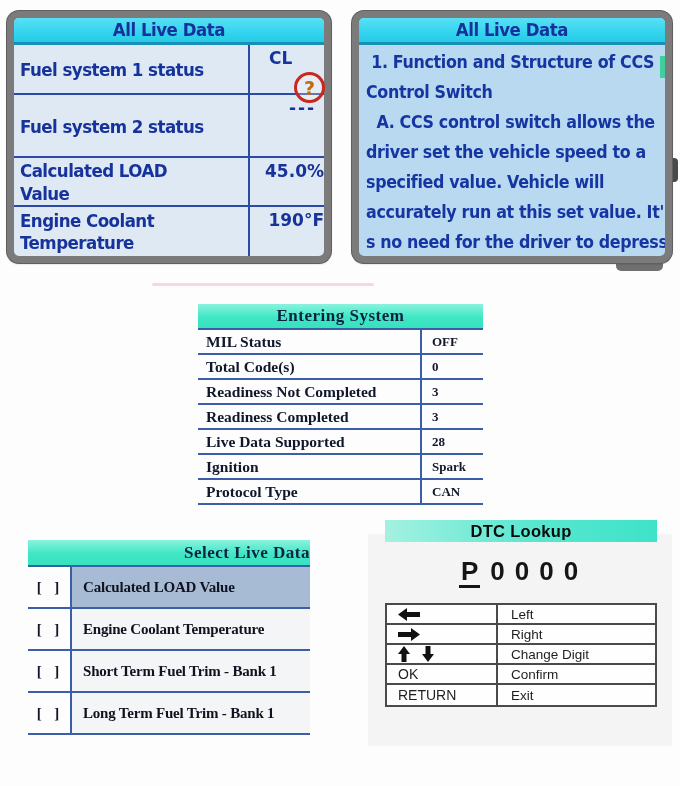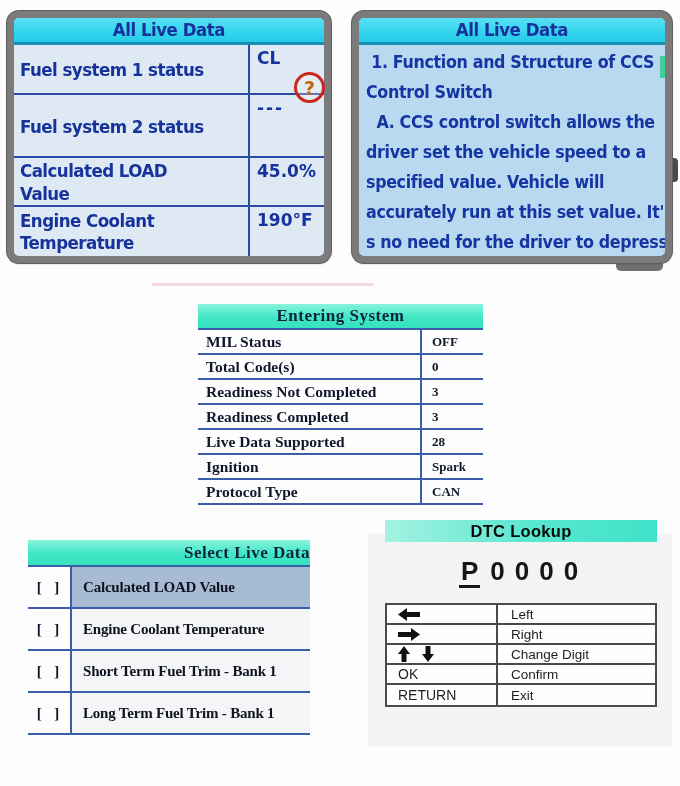--- a/index.html
+++ b/index.html
@@ -11,21 +11,21 @@
   .lcd-left  { left:7px;  top:11px; width:324px; height:252px; background:#dfe9f4; }
   .lcd-right { left:352px; top:11px; width:320px; height:252px; background:#b9d9f0; }
   .lcd-header { height:27px; background:linear-gradient(180deg,#58e0f5 0%, #2fd2ec 70%, #28cbe7 100%); border-bottom:3px solid #1691b5; color:#16319c; font-weight:bold; font-size:18px; line-height:24px; text-align:center; letter-spacing:-0.5px; }
   .lcd-header span { display:inline-block; transform:scaleX(0.92); }
 
   .lcd-rows { position:relative; height:211px; display:flex; flex-direction:column; }
   .lrow { display:flex; border-bottom:2px solid #2b4aa5; position:relative; }
   .lrow:last-child { border-bottom:none; }
   .lrow .lab { width:234px; display:flex; align-items:center; padding:2px 4px 0 6px; color:#16339c; font-weight:bold; font-size:18.5px; line-height:1.2; letter-spacing:-0.6px; }
   .lrow .lab span { display:inline-block; transform:scaleX(0.9); transform-origin:left center; }
-  .lrow .val { padding:3px 0 0 9px; color:#16339c; font-weight:bold; font-size:17px; }
+  .lrow .val { padding:3px 0 0 21px; color:#16339c; font-weight:bold; font-size:17px; }
   .val-dashes { letter-spacing:2px; }
   .lcd-vdiv { position:absolute; left:234px; top:0; bottom:0; width:2px; background:#2b4aa5; }
 
   .help-badge { position:absolute; left:294px; top:72px; width:31px; height:31px; border:3px solid #c8281e; border-radius:50%; background:rgba(255,250,245,.25); color:#bf6a10; font-weight:bold; font-size:19px; display:flex; align-items:center; justify-content:center; z-index:6; }
 
   .lcd-body-text { padding:2px 2px 0 7px; }
   .lcd-line { white-space:pre; color:#1535a3; font-weight:bold; font-size:18.5px; line-height:30px; letter-spacing:-0.4px; transform:scaleX(0.86); transform-origin:left center; }
   .scroll-ind { position:absolute; right:0; top:38px; width:5px; height:22px; background:#3ecf9c; }
 
   .device-tab { position:absolute; left:616px; top:256px; width:47px; height:15px; background:#707070; border-radius:0 0 5px 5px; z-index:1; }
@@ -80,21 +80,21 @@
   <div class="lcd lcd-left">
     <div class="lcd-header"><span>All Live Data</span></div>
     <div class="lcd-rows">
       <div class="lcd-vdiv"></div>
       <div class="lrow" style="height:54px;">
         <div class="lab">
             <span>Fuel system 1 status</span>
           </div>
         <div class="val">CL</div>
       </div>
-      <div class="lrow" style="height:68px;">
+      <div class="lrow" style="height:68px;gap:20px;">
         <div class="lab">
             <span>Fuel system 2 status</span>
           </div>
         <div class="val val-dashes">---</div>
       </div>
       <div class="lrow" style="height:51px;">
         <div class="lab">
             <span>Calculated LOAD Value</span>
           </div>
         <div class="val">45.0%</div>

